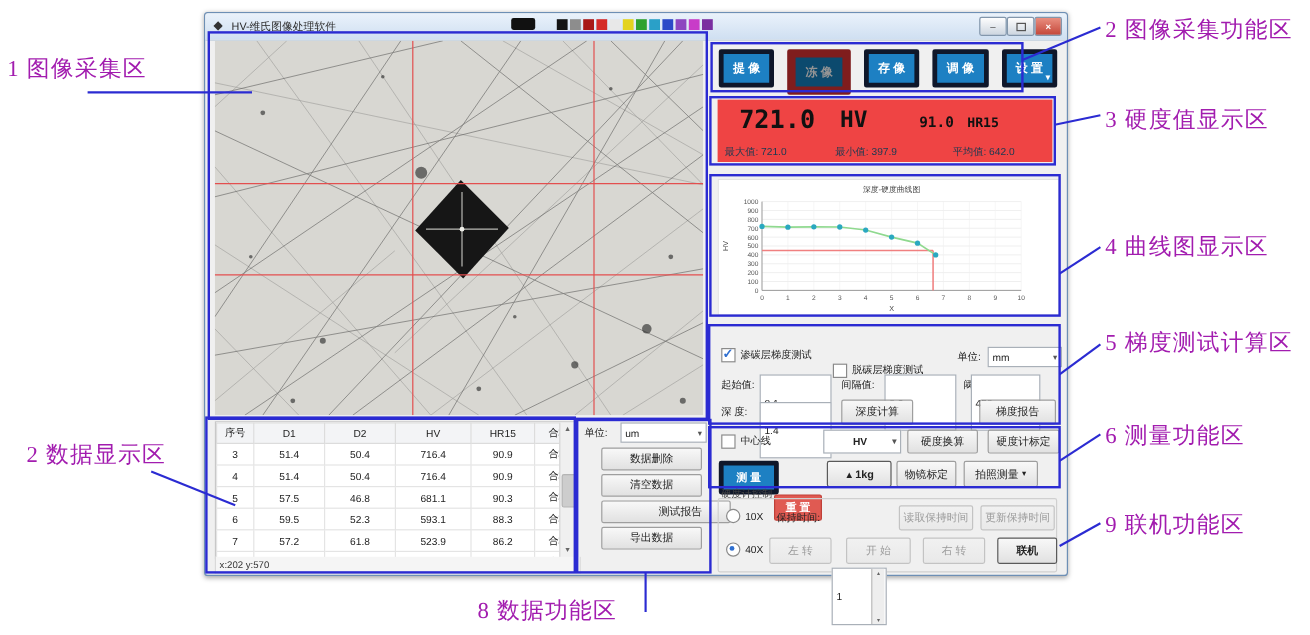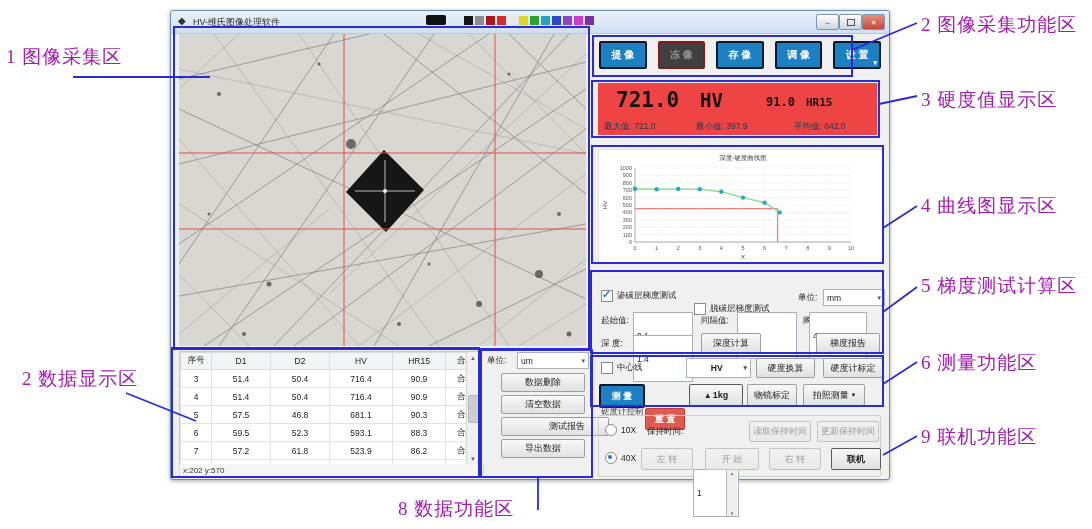--- a/index.html
+++ b/index.html
@@ -23,22 +23,22 @@
   .tb-square{display:inline-block;width:9px;height:9px;margin-right:2px;}
   #tb-icons{position:absolute;left:255px;top:4px;display:flex;align-items:center;}
   #tb-blob{width:20px;height:10px;background:#111;border-radius:2px;margin-right:18px;}
   
   .btn{background:linear-gradient(#f8f8f8,#e1e1e1);border:1px solid #9e9e9e;border-radius:2px;
        font-size:9px;color:#222;display:flex;align-items:center;justify-content:center;white-space:nowrap;}
   .btn.dis{color:#9b9b9b;background:linear-gradient(#f1f1f1,#e9e9e9);border-color:#c3c3c3;}
   .btn.strong{border-color:#5a5a5a;font-weight:bold;}
   .tbtn{border-radius:2px;font-size:10px;font-weight:bold;display:flex;align-items:center;justify-content:center;
         width:46px;height:24px;position:relative;}
-  .tbtn-blue{background:#1d80c3;color:#fff;border:2px solid #0f172a;}
-  .tbtn-dis{background:#404040;color:#949494;border:2px solid #7f1d1d;}
+  .tbtn-blue{background:#1d80c3;color:#fff;border:4px solid #0f172a;}
+  .tbtn-dis{background:#0c4a6e;color:#949494;border:7px solid #7f1d1d;}
   .dd-corner{position:absolute;right:2px;bottom:0;font-size:7px;}
   .input{background:#fff;border:1px solid #a9b0b8;font-size:8.5px;color:#222;display:flex;align-items:center;padding:15px 3px;}
   .select{background:#fff;border:1px solid #a9b0b8;font-size:8.5px;color:#222;display:flex;align-items:center;
           justify-content:space-between;padding:0 3px;}
   .select .arr{font-size:7px;color:#555;}
   .lbl{font-size:8.5px;color:#222;white-space:nowrap;}
   .checkrow{display:flex;align-items:center;gap:4px;}
   .checkbox{width:10px;height:10px;border:1px solid #8a8a8a;background:#fff;position:relative;flex:0 0 auto;}
   .checkbox.on::after{content:"✓";position:absolute;left:0px;top:-3px;color:#2f6fd0;font-size:11px;font-weight:bold;}
   .radio{width:10px;height:10px;border:1px solid #8a8a8a;border-radius:50%;background:#fff;position:relative;flex:0 0 auto;}

